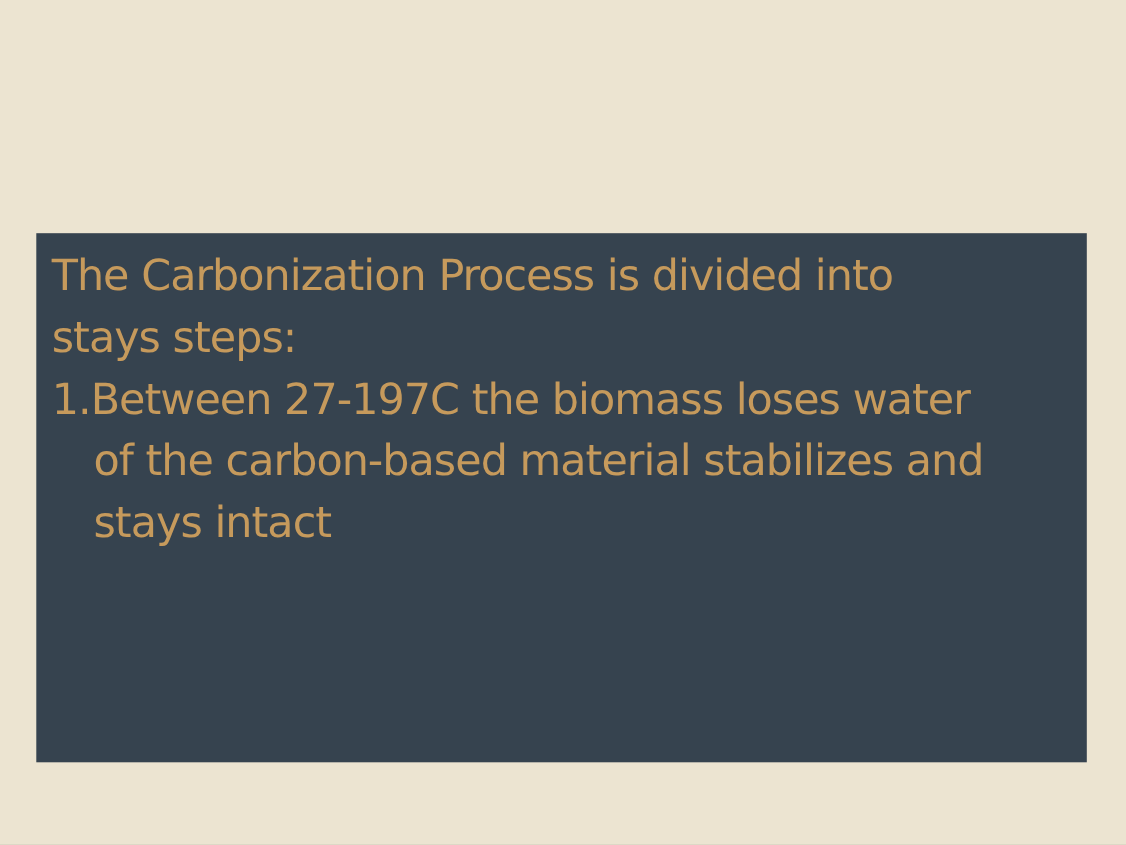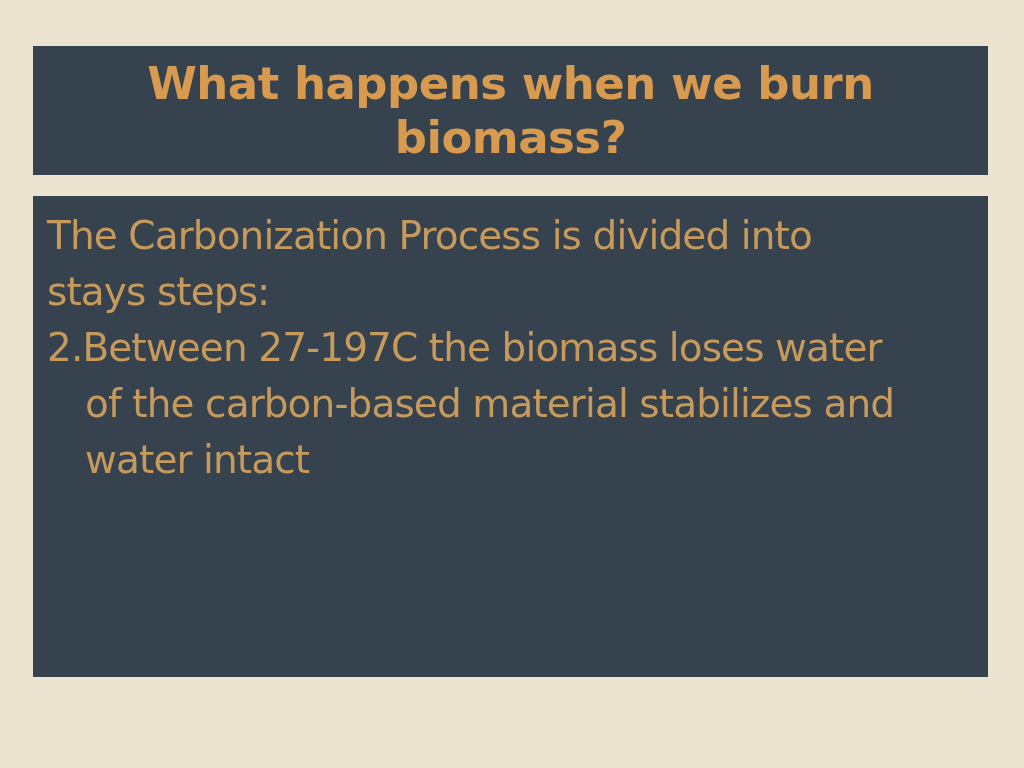--- a/index.html
+++ b/index.html
@@ -45,21 +45,21 @@
     letter-spacing: -0.5px;
     width: 780px;
     margin: 0;
     padding: 0;
   }
 
   
   .body-panel {
     position: absolute;
     left: 33px;
-    top: 196px;
+    top: 212px;
     width: 955px;
     height: 481px;
     background: #36434F;
     box-sizing: border-box;
     padding: 12px 8px 0 14px;
   }
 
   .body-lines {
     list-style: none;
     margin: 0;
@@ -80,27 +80,24 @@
 
   .body-lines li.indented {
     padding-left: 38px;
   }
 </style>
 </head>
 <body>
 
 <div class="slide">
 
-  <div class="title-panel">
-    <h1 class="title-text">What happens when we burn biomass?</h1>
-  </div>
 
   <div class="body-panel">
     <ul class="body-lines">
         <li>The Carbonization Process is divided into</li>
         <li>stays steps:</li>
-        <li>2.Between 27-197C the biomass loses water</li>
+        <li>1.Between 27-197C the biomass loses water</li>
         <li class="indented">of the carbon-based material stabilizes and</li>
-        <li class="indented">water intact</li>
+        <li class="indented">stays intact</li>
       </ul>
   </div>
 
 </div>
 
 </body></html>

